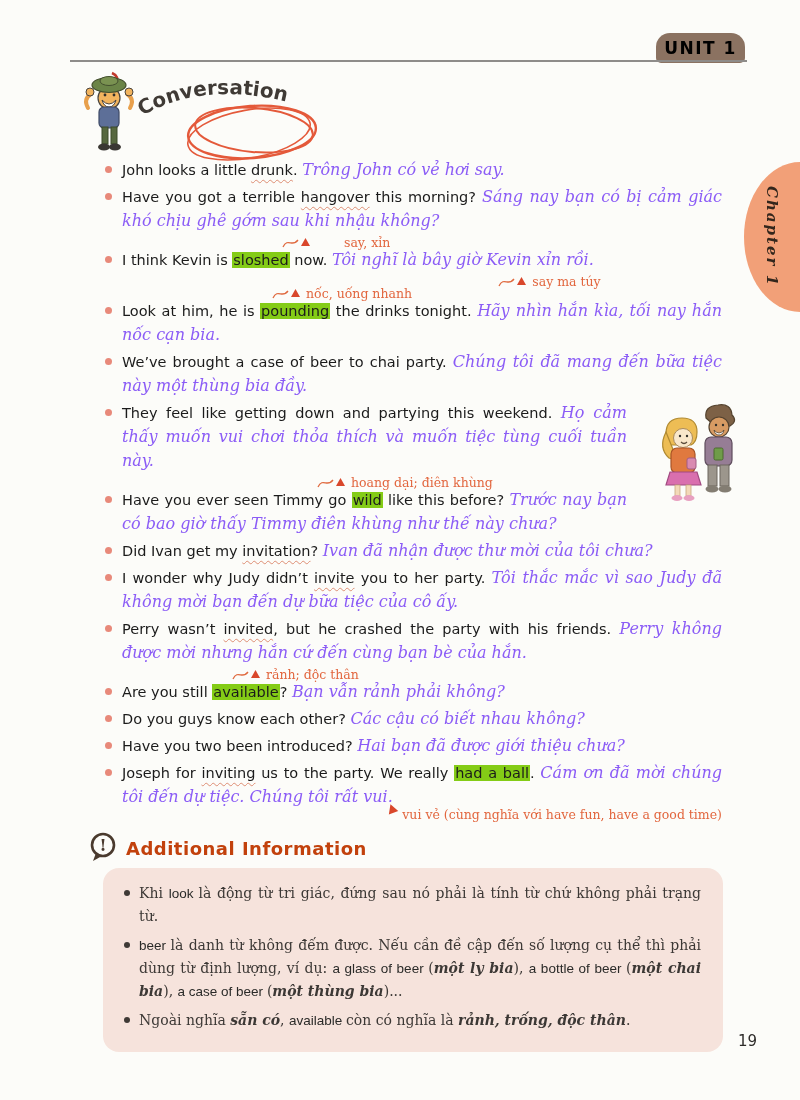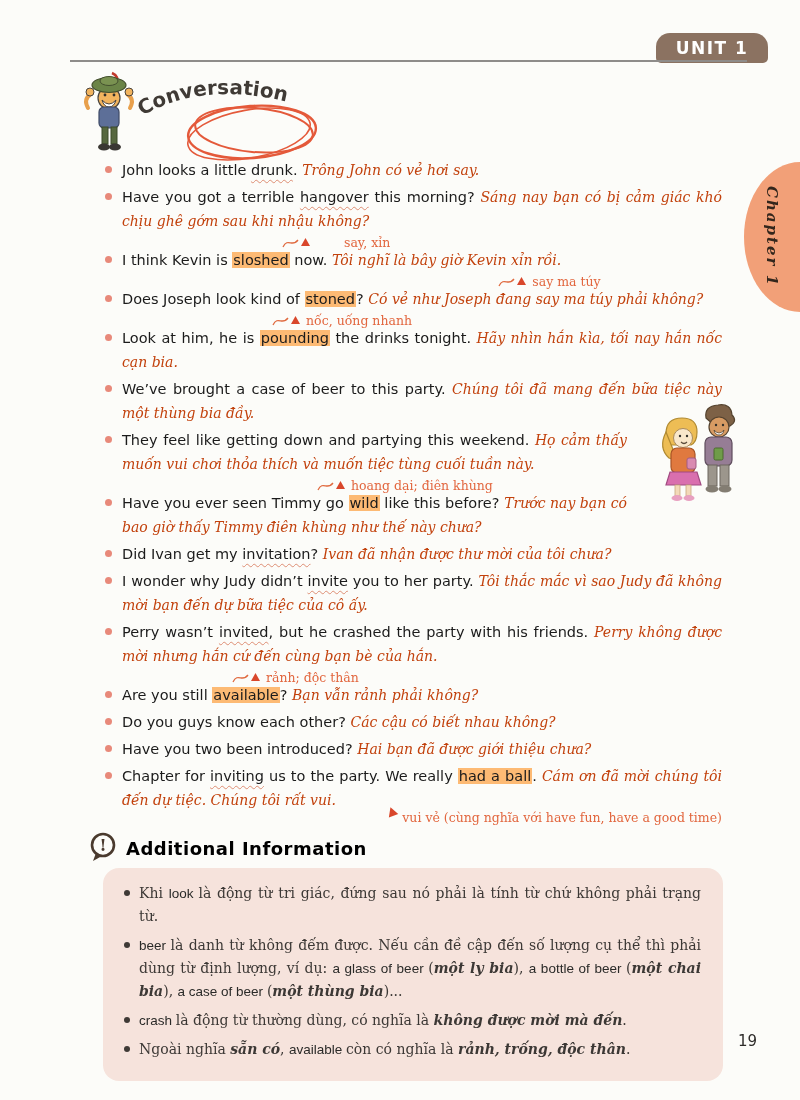--- a/index.html
+++ b/index.html
@@ -1,21 +1,21 @@
 <!DOCTYPE html>
 <html><head>
 <meta charset="utf-8">
 <style>
   * { margin:0; padding:0; box-sizing:border-box; }
   html,body { width:800px; height:1100px; }
   body { position:relative; background:#fcfcf9; font-family:"Liberation Sans",sans-serif; overflow:hidden; }
 
   
-  .unit-badge { position:absolute; left:656px; top:33px; width:112px; height:30px;
-    background:#8b7261; border-radius:14px 14px 5px 5px; color:#ffffff;
+  .unit-badge { position:absolute; left:656px; top:33px; width:89px; height:30px;
+    background:#8b7261; border-radius:14px 14px 5px 5px; color:#000000;
     font-family:"DejaVu Sans",sans-serif; font-weight:bold; font-size:17px; letter-spacing:1.5px;
     display:flex; align-items:center; justify-content:center; }
   .top-rule { position:absolute; left:70px; top:60px; width:677px; height:2px; background:#8e8c8a; }
 
   
   .chapter-tab { position:absolute; right:0; top:162px; width:56px; height:150px;
     background:#f2a078; border-radius:56px 0 0 56px / 75px 0 0 75px;
     display:flex; align-items:center; justify-content:center; }
   .chapter-tab span { writing-mode:vertical-rl; font-family:"DejaVu Serif",serif;
     font-style:italic; font-weight:bold; font-size:15px; color:#33261c; letter-spacing:2px; }
@@ -27,39 +27,39 @@
 
   
   .conv-list { position:absolute; left:122px; top:158px; width:600px; }
   .item { position:relative; margin-bottom:3px; text-align:justify;
     font-size:14.5px; line-height:24px; color:#1b1b1b; font-family:"DejaVu Sans",sans-serif; }
   .item.narrow { width:505px; }
   .item .bullet { position:absolute; left:-17px; top:8px; width:7px; height:7px;
     border-radius:50%; background:#e8897a; }
   .seg-u { text-decoration:underline; text-decoration-style:wavy; text-decoration-color:#de8e74;
     text-decoration-thickness:1px; text-underline-offset:4px; }
-  .seg-h { background:#fdba74; padding:0 1px; }
-  .vi { font-family:"DejaVu Serif",serif; font-style:italic; color:#c2410c; font-size:14px; }
+  .seg-h { background:#84cc16; padding:0 1px; }
+  .vi { font-family:"DejaVu Serif",serif; font-style:italic; color:#8b5cf6; font-size:16px; }
 
   
   .ann { display:flex; align-items:flex-end; gap:4px; height:13px; margin-bottom:-1px;
     color:#e2663e; font-family:"DejaVu Serif",serif; font-size:12.5px; line-height:13px; white-space:nowrap; }
   .ann svg { display:block; }
   .ann-below { display:flex; align-items:flex-start; gap:5px; height:15px; margin-top:-4px; margin-bottom:-2px;
     color:#e2663e; font-family:"DejaVu Serif",serif; font-size:12.5px; line-height:14px; white-space:nowrap;justify-content:flex-end; }
   .up-arrow { width:0; height:0; border-left:5px solid transparent; border-right:5px solid transparent;
     border-bottom:9px solid #d9472b; transform:rotate(-20deg); margin-top:-4px; }
 
   
   .couple { position:absolute; left:646px; top:402px; }
 
   
   .addl-header { position:absolute; left:88px; top:832px; display:flex; align-items:center; gap:8px; }
   .addl-header .title { font-family:"DejaVu Sans",sans-serif; font-weight:bold; font-size:18px;
-    color:#000000; letter-spacing:0.5px; }
+    color:#c2410c; letter-spacing:0.5px; }
   .info-box { position:absolute; left:103px; top:868px; width:620px; background:#f6e3dc;
     border-radius:16px; padding:14px 22px 20px 36px; }
   .info-item { position:relative; font-family:"DejaVu Serif",serif; font-size:14px; line-height:23px;
     color:#3c3835; margin-bottom:6px; text-align:justify; }
   .info-item:last-child { margin-bottom:0; }
   .info-item .dot { position:absolute; left:-15px; top:8px; width:6px; height:6px; border-radius:50%; background:#3f3a36; }
   .iseg-en { font-family:"Liberation Sans",sans-serif; font-size:13.5px; color:#2a2a28; }
   .iseg-bi { font-style:italic; font-weight:bold; }
 
   .page-number { position:absolute; left:738px; top:1032px; font-family:"DejaVu Sans",sans-serif;
@@ -120,30 +120,29 @@
       <span>say, xỉn</span>
     </div>
     <div class="item"><span class="bullet"></span><span class="seg-p">I think Kevin is </span><span class="seg-h">sloshed</span><span class="seg-p"> now.</span> <span class="vi">Tôi nghĩ là bây giờ Kevin xỉn rồi.</span></div>
     <div class="ann" style="margin-left: 255px; justify-content: center;">
       <svg width="30" height="14" viewBox="0 0 30 14">
         <path d="M1,12 C6,2 10,13 16,5" stroke="#e06a3f" fill="none" stroke-width="1.3"></path>
         <path d="M19,11 L28,11 L23.5,3 Z" fill="#d9472b"></path>
       </svg>
       <span>say ma túy</span>
     </div>
-    <div class="item"><span class="bullet"></span><span class="seg-p">Does Joseph look kind of </span><span class="seg-h">stoned</span><span class="seg-p">?</span> <span class="vi">Có vẻ như Joseph đang say ma túy phải không?</span></div>
     <div class="ann" style="margin-left: 150px;">
       <svg width="30" height="14" viewBox="0 0 30 14">
         <path d="M1,12 C6,2 10,13 16,5" stroke="#e06a3f" fill="none" stroke-width="1.3"></path>
         <path d="M19,11 L28,11 L23.5,3 Z" fill="#d9472b"></path>
       </svg>
       <span>nốc, uống nhanh</span>
     </div>
     <div class="item"><span class="bullet"></span><span class="seg-p">Look at him, he is </span><span class="seg-h">pounding</span><span class="seg-p"> the drinks tonight.</span> <span class="vi">Hãy nhìn hắn kìa, tối nay hắn nốc cạn bia.</span></div>
-    <div class="item"><span class="bullet"></span><span class="seg-p">We’ve brought a case of beer to this party.</span> <span class="vi">Chúng tôi đã mang đến bữa tiệc này một thùng bia đầy.</span></div>
+    <div class="item"><span class="bullet"></span><span class="seg-p">We’ve brought a case of beer to chai party.</span> <span class="vi">Chúng tôi đã mang đến bữa tiệc này một thùng bia đầy.</span></div>
     <div class="item narrow"><span class="bullet"></span><span class="seg-p">They feel like getting down and partying this weekend.</span> <span class="vi">Họ cảm thấy muốn vui chơi thỏa thích và muốn tiệc tùng cuối tuần này.</span></div>
     <div class="ann" style="margin-left: 195px;">
       <svg width="30" height="14" viewBox="0 0 30 14">
         <path d="M1,12 C6,2 10,13 16,5" stroke="#e06a3f" fill="none" stroke-width="1.3"></path>
         <path d="M19,11 L28,11 L23.5,3 Z" fill="#d9472b"></path>
       </svg>
       <span>hoang dại; điên khùng</span>
     </div>
     <div class="item narrow"><span class="bullet"></span><span class="seg-p">Have you ever seen Timmy go </span><span class="seg-h">wild</span><span class="seg-p"> like this before?</span> <span class="vi">Trước nay bạn có bao giờ thấy Timmy điên khùng như thế này chưa?</span></div>
     <div class="item"><span class="bullet"></span><span class="seg-p">Did Ivan get my </span><span class="seg-u">invitation</span><span class="seg-p">?</span> <span class="vi">Ivan đã nhận được thư mời của tôi chưa?</span></div>
@@ -152,21 +151,21 @@
     <div class="ann" style="margin-left: 110px;">
       <svg width="30" height="14" viewBox="0 0 30 14">
         <path d="M1,12 C6,2 10,13 16,5" stroke="#e06a3f" fill="none" stroke-width="1.3"></path>
         <path d="M19,11 L28,11 L23.5,3 Z" fill="#d9472b"></path>
       </svg>
       <span>rảnh; độc thân</span>
     </div>
     <div class="item"><span class="bullet"></span><span class="seg-p">Are you still </span><span class="seg-h">available</span><span class="seg-p">?</span> <span class="vi">Bạn vẫn rảnh phải không?</span></div>
     <div class="item"><span class="bullet"></span><span class="seg-p">Do you guys know each other?</span> <span class="vi">Các cậu có biết nhau không?</span></div>
     <div class="item"><span class="bullet"></span><span class="seg-p">Have you two been introduced?</span> <span class="vi">Hai bạn đã được giới thiệu chưa?</span></div>
-    <div class="item"><span class="bullet"></span><span class="seg-p">Chapter for </span><span class="seg-u">inviting</span><span class="seg-p"> us to the party. We really </span><span class="seg-h">had a ball</span><span class="seg-p">.</span> <span class="vi">Cám ơn đã mời chúng tôi đến dự tiệc. Chúng tôi rất vui.</span></div>
+    <div class="item"><span class="bullet"></span><span class="seg-p">Joseph for </span><span class="seg-u">inviting</span><span class="seg-p"> us to the party. We really </span><span class="seg-h">had a ball</span><span class="seg-p">.</span> <span class="vi">Cám ơn đã mời chúng tôi đến dự tiệc. Chúng tôi rất vui.</span></div>
     <div class="ann-below" style="margin-left: 300px;">
       <span class="up-arrow"></span>
       <span>vui vẻ (cùng nghĩa với have fun, have a good time)</span>
     </div>
   </div>
 
 <svg class="couple" width="102" height="116" viewBox="0 0 102 116">
 
   <path d="M60,16 q-2,-12 12,-13 q13,-2 14,10 q6,6 -2,11 q-12,4 -24,-8 Z" fill="#7d6146" stroke="#54432f" stroke-width="1.2"></path>
   <circle cx="73" cy="25" r="10" fill="#d79b63" stroke="#54432f" stroke-width="1.2"></circle>
@@ -199,17 +198,16 @@
   <svg width="30" height="32" viewBox="0 0 30 32">
     <circle cx="15" cy="13" r="11" fill="none" stroke="#4a3a2e" stroke-width="2.6"></circle>
     <path d="M8,21 L5,29 L14,24 Z" fill="#4a3a2e"></path>
     <text x="15" y="19" text-anchor="middle" font-family="DejaVu Serif, serif" font-weight="bold" font-size="16" fill="#4a3a2e">!</text>
   </svg>
   <span class="title">Additional  Information</span>
 </div>
 <div class="info-box" id="info-box">
     <div class="info-item"><span class="dot"></span><span>Khi </span><span class="iseg-en">look </span><span>là động từ tri giác, đứng sau nó phải là tính từ chứ không phải trạng từ.</span></div>
     <div class="info-item"><span class="dot"></span><span class="iseg-en">beer </span><span>là danh từ không đếm được. Nếu cần đề cập đến số lượng cụ thể thì phải dùng từ định lượng, ví dụ: </span><span class="iseg-en">a glass of beer </span><span>(</span><span class="iseg-bi">một ly bia</span><span>), </span><span class="iseg-en">a bottle of beer </span><span>(</span><span class="iseg-bi">một chai bia</span><span>), </span><span class="iseg-en">a case of beer </span><span>(</span><span class="iseg-bi">một thùng bia</span><span>)...</span></div>
-    <div class="info-item"><span class="dot"></span><span class="iseg-en">crash </span><span>là động từ thường dùng, có nghĩa là </span><span class="iseg-bi">không được mời mà đến</span><span>.</span></div>
     <div class="info-item"><span class="dot"></span><span>Ngoài nghĩa </span><span class="iseg-bi">sẵn có</span><span>, </span><span class="iseg-en">available </span><span>còn có nghĩa là </span><span class="iseg-bi">rảnh, trống, độc thân</span><span>.</span></div>
   </div>
 
 <div class="page-number">19</div>
 
 </body></html>

